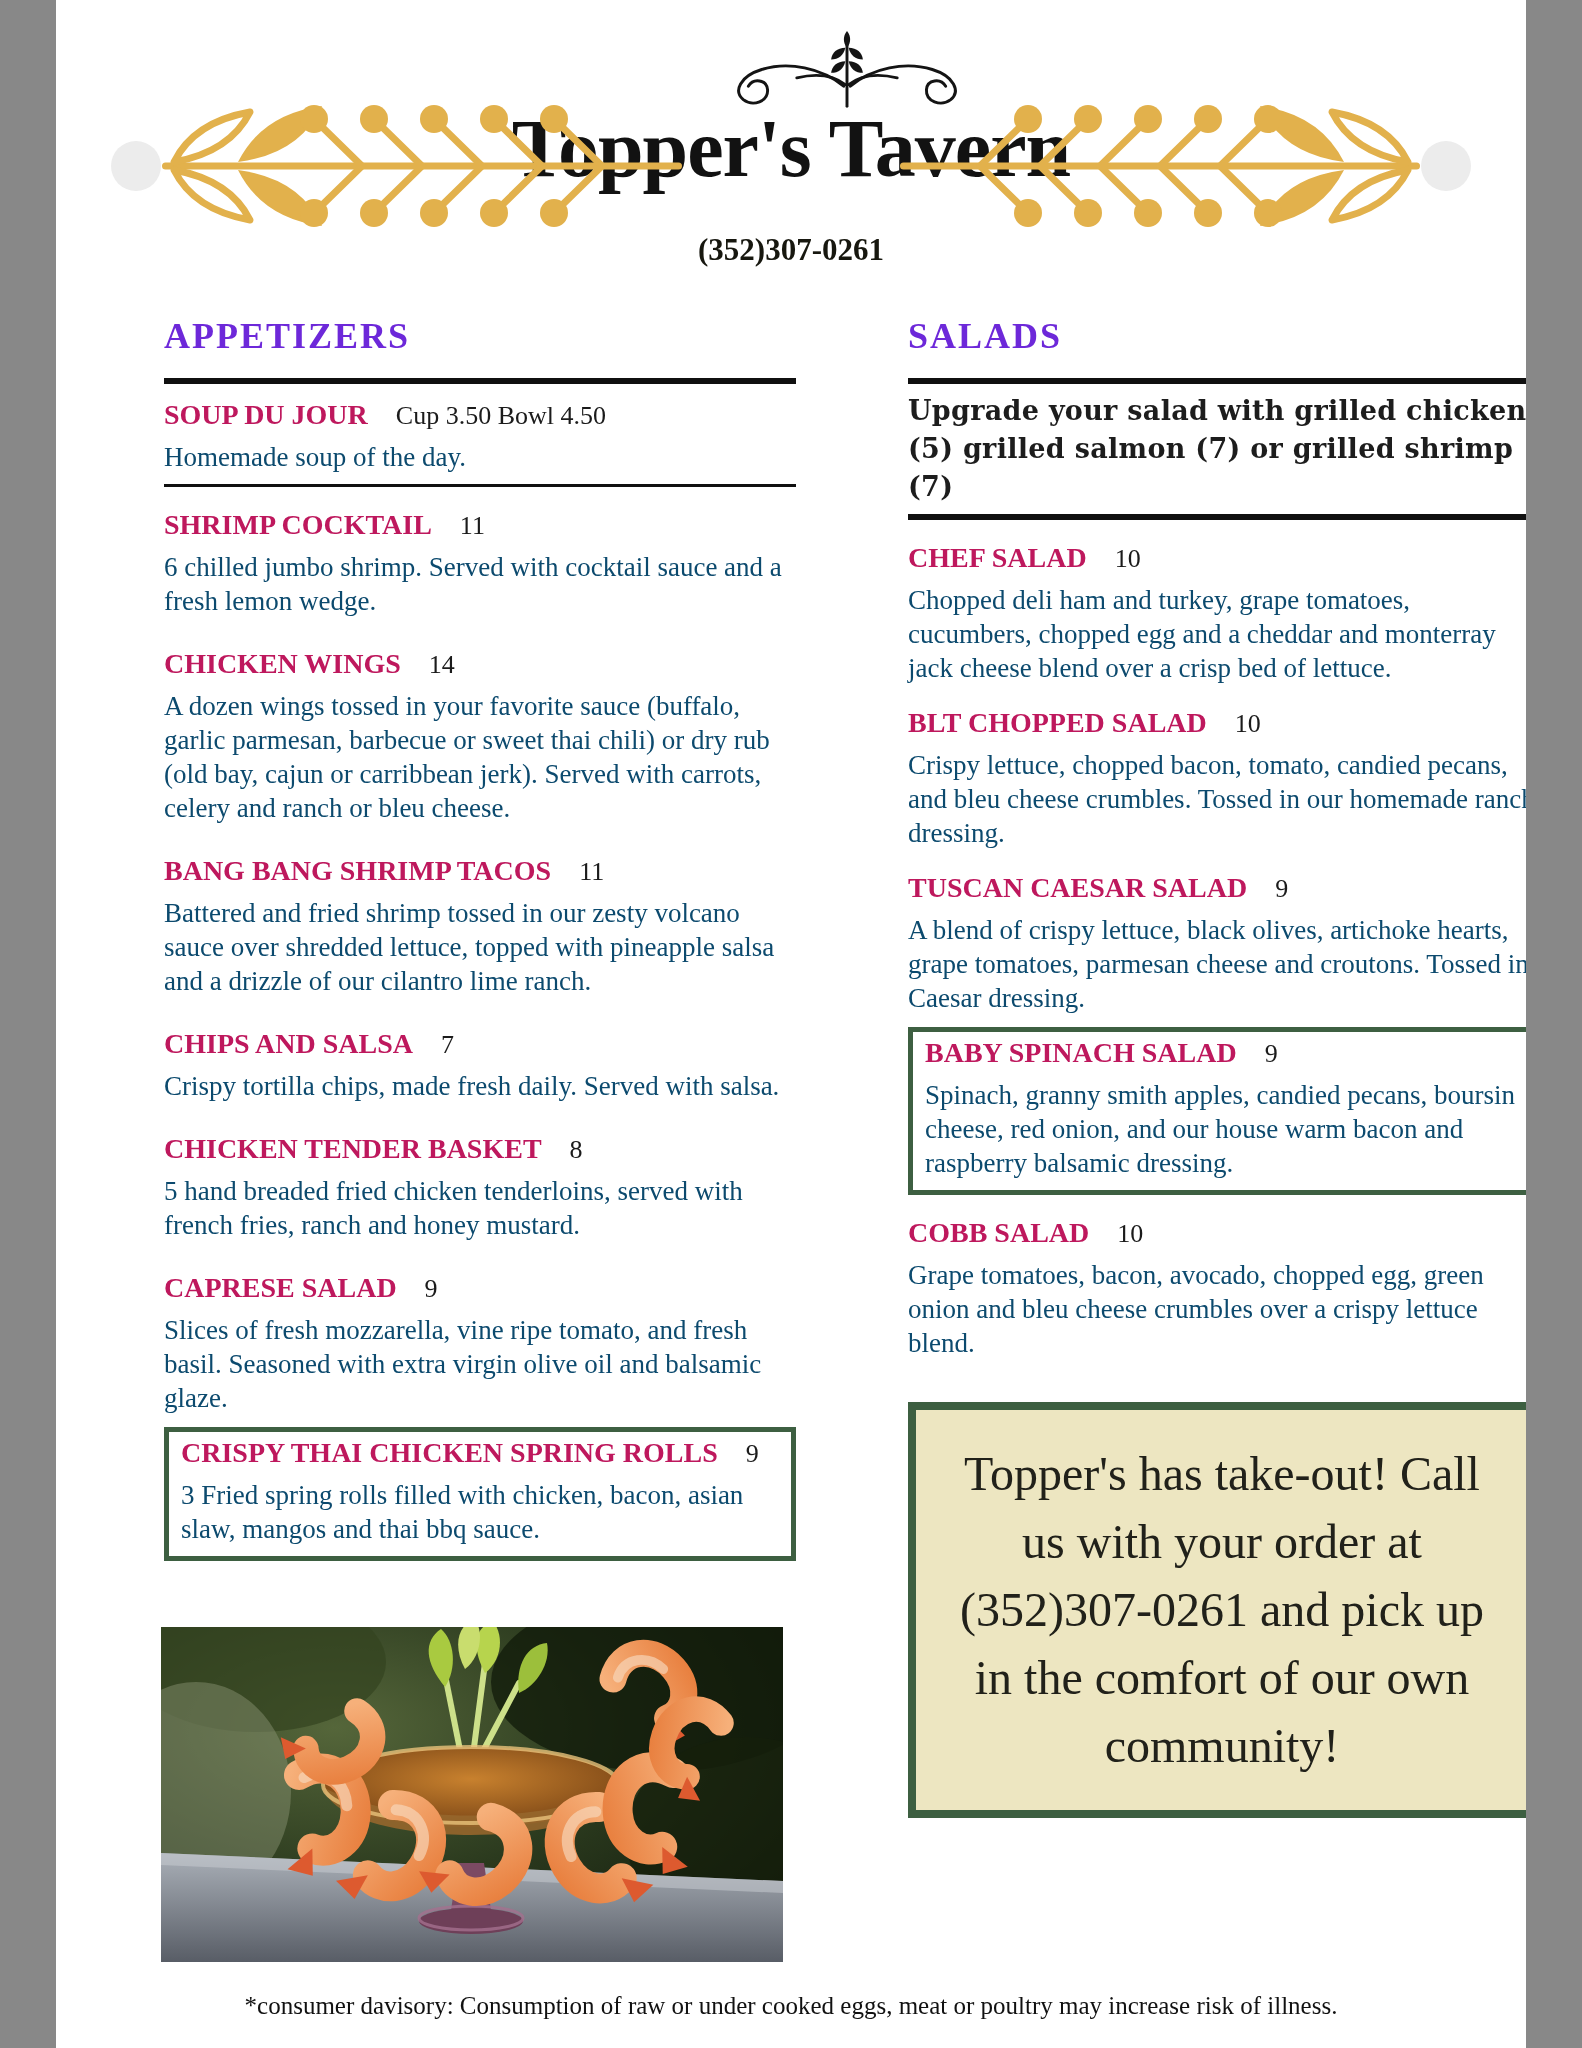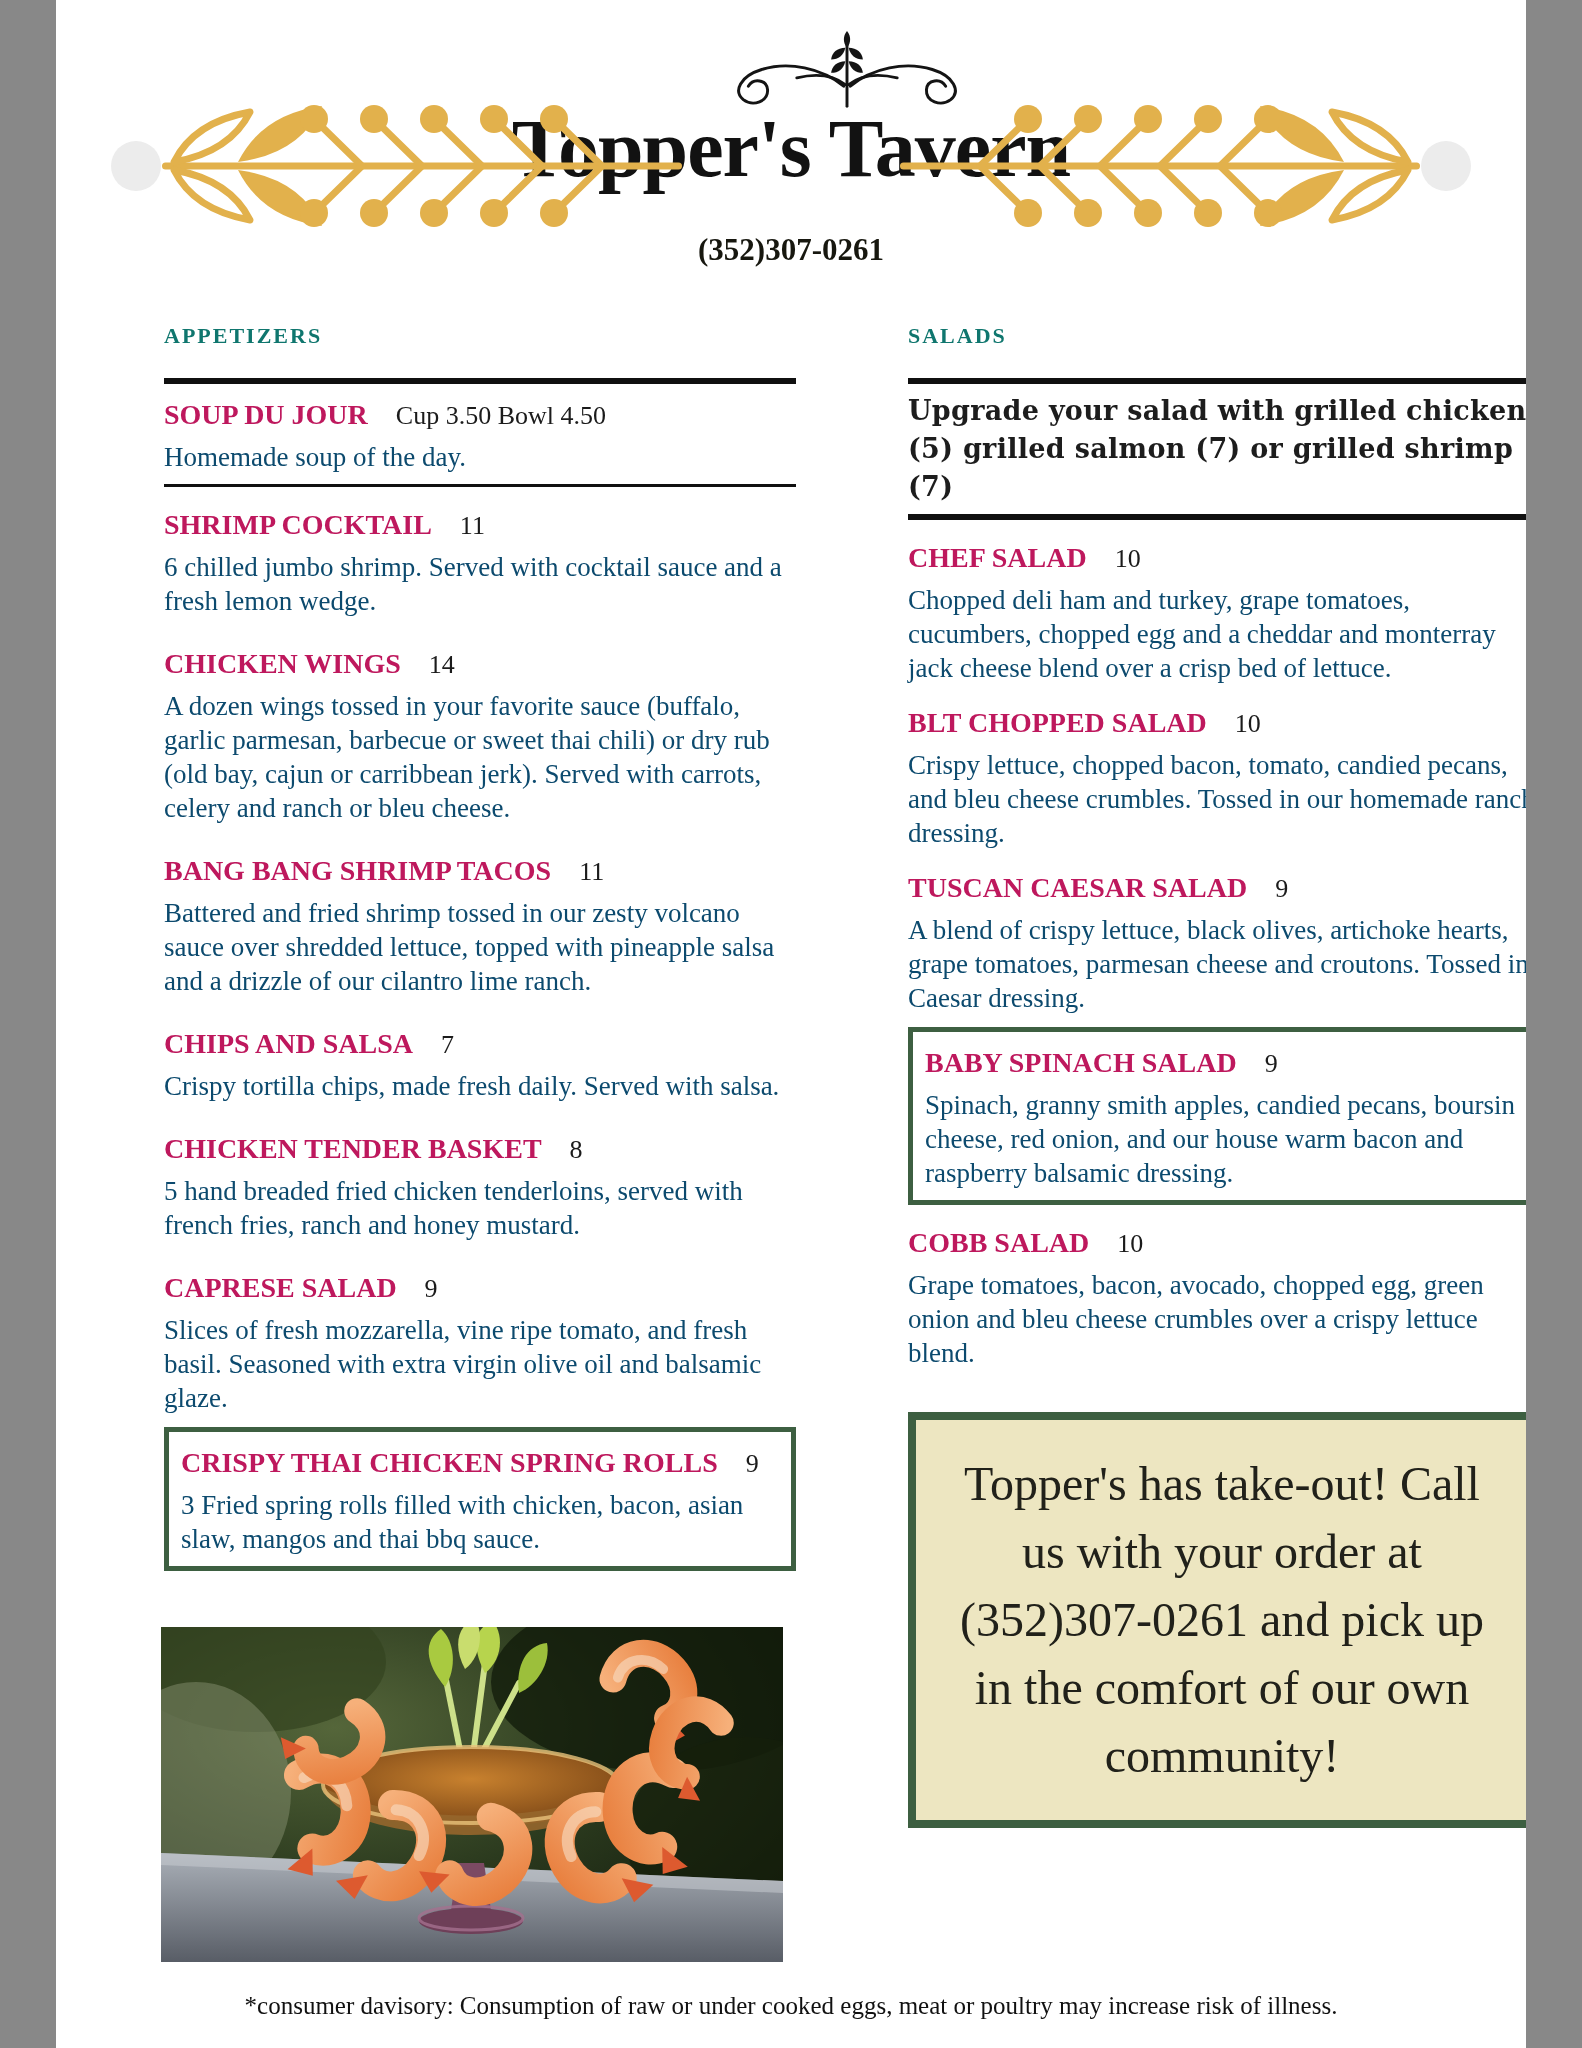--- a/index.html
+++ b/index.html
@@ -25,38 +25,38 @@
     text-align:center;font-size:31px;font-weight:bold;color:#17170f;
   }
   .wheat{position:absolute;top:100px;width:572px;height:132px;}
   .wheat.left{left:54px;}
   .wheat.right{right:54px;transform:scaleX(-1);}
   
   .col{position:absolute;top:318px;}
   .col.left{left:108px;width:632px;}
   .col.right{left:852px;width:628px;}
   .section-heading{
-    margin:0;font-size:22px;font-weight:bold;letter-spacing:2px;
-    color:#0f766e;line-height:36px;
+    margin:0;font-size:36px;font-weight:bold;letter-spacing:2px;
+    color:#6d28d9;line-height:36px;
   }
   .rule-thick{height:6px;background:#101010;margin-top:24px;}
   .rule-thin{height:3px;background:#101010;margin-top:10px;}
   .upgrade-note{
     margin:8px 0 0;font-family:"DejaVu Serif", serif;font-weight:bold;
     font-size:27px;line-height:38px;color:#1d1d1d;letter-spacing:.3px;
   }
   .item{margin-top:20px;}
   .item.first{margin-top:13px;}
   .item.gap-lg{margin-top:28px;}
   .item-head{line-height:36px;}
   .item-name{font-weight:bold;font-size:28px;color:#be185d;}
   .item-price{font-size:26px;margin-left:24px;color:#1b1b1b;}
   .item-desc{margin:3px 0 0;font-size:27px;line-height:34px;color:#0c4a6e;}
   .boxed{
-    border:5px solid #3D5F41;padding:13px 12px 10px;margin-top:12px;
+    border:5px solid #3D5F41;padding:3px 12px 10px;margin-top:12px;
   }
   
   .takeout{
     margin-top:42px;
     background:#EDE6C1;border:8px solid #3D5F41;
     padding:30px 24px;text-align:center;
   }
   .takeout p{
     margin:0;font-size:48px;line-height:68px;color:#21211a;
   }

